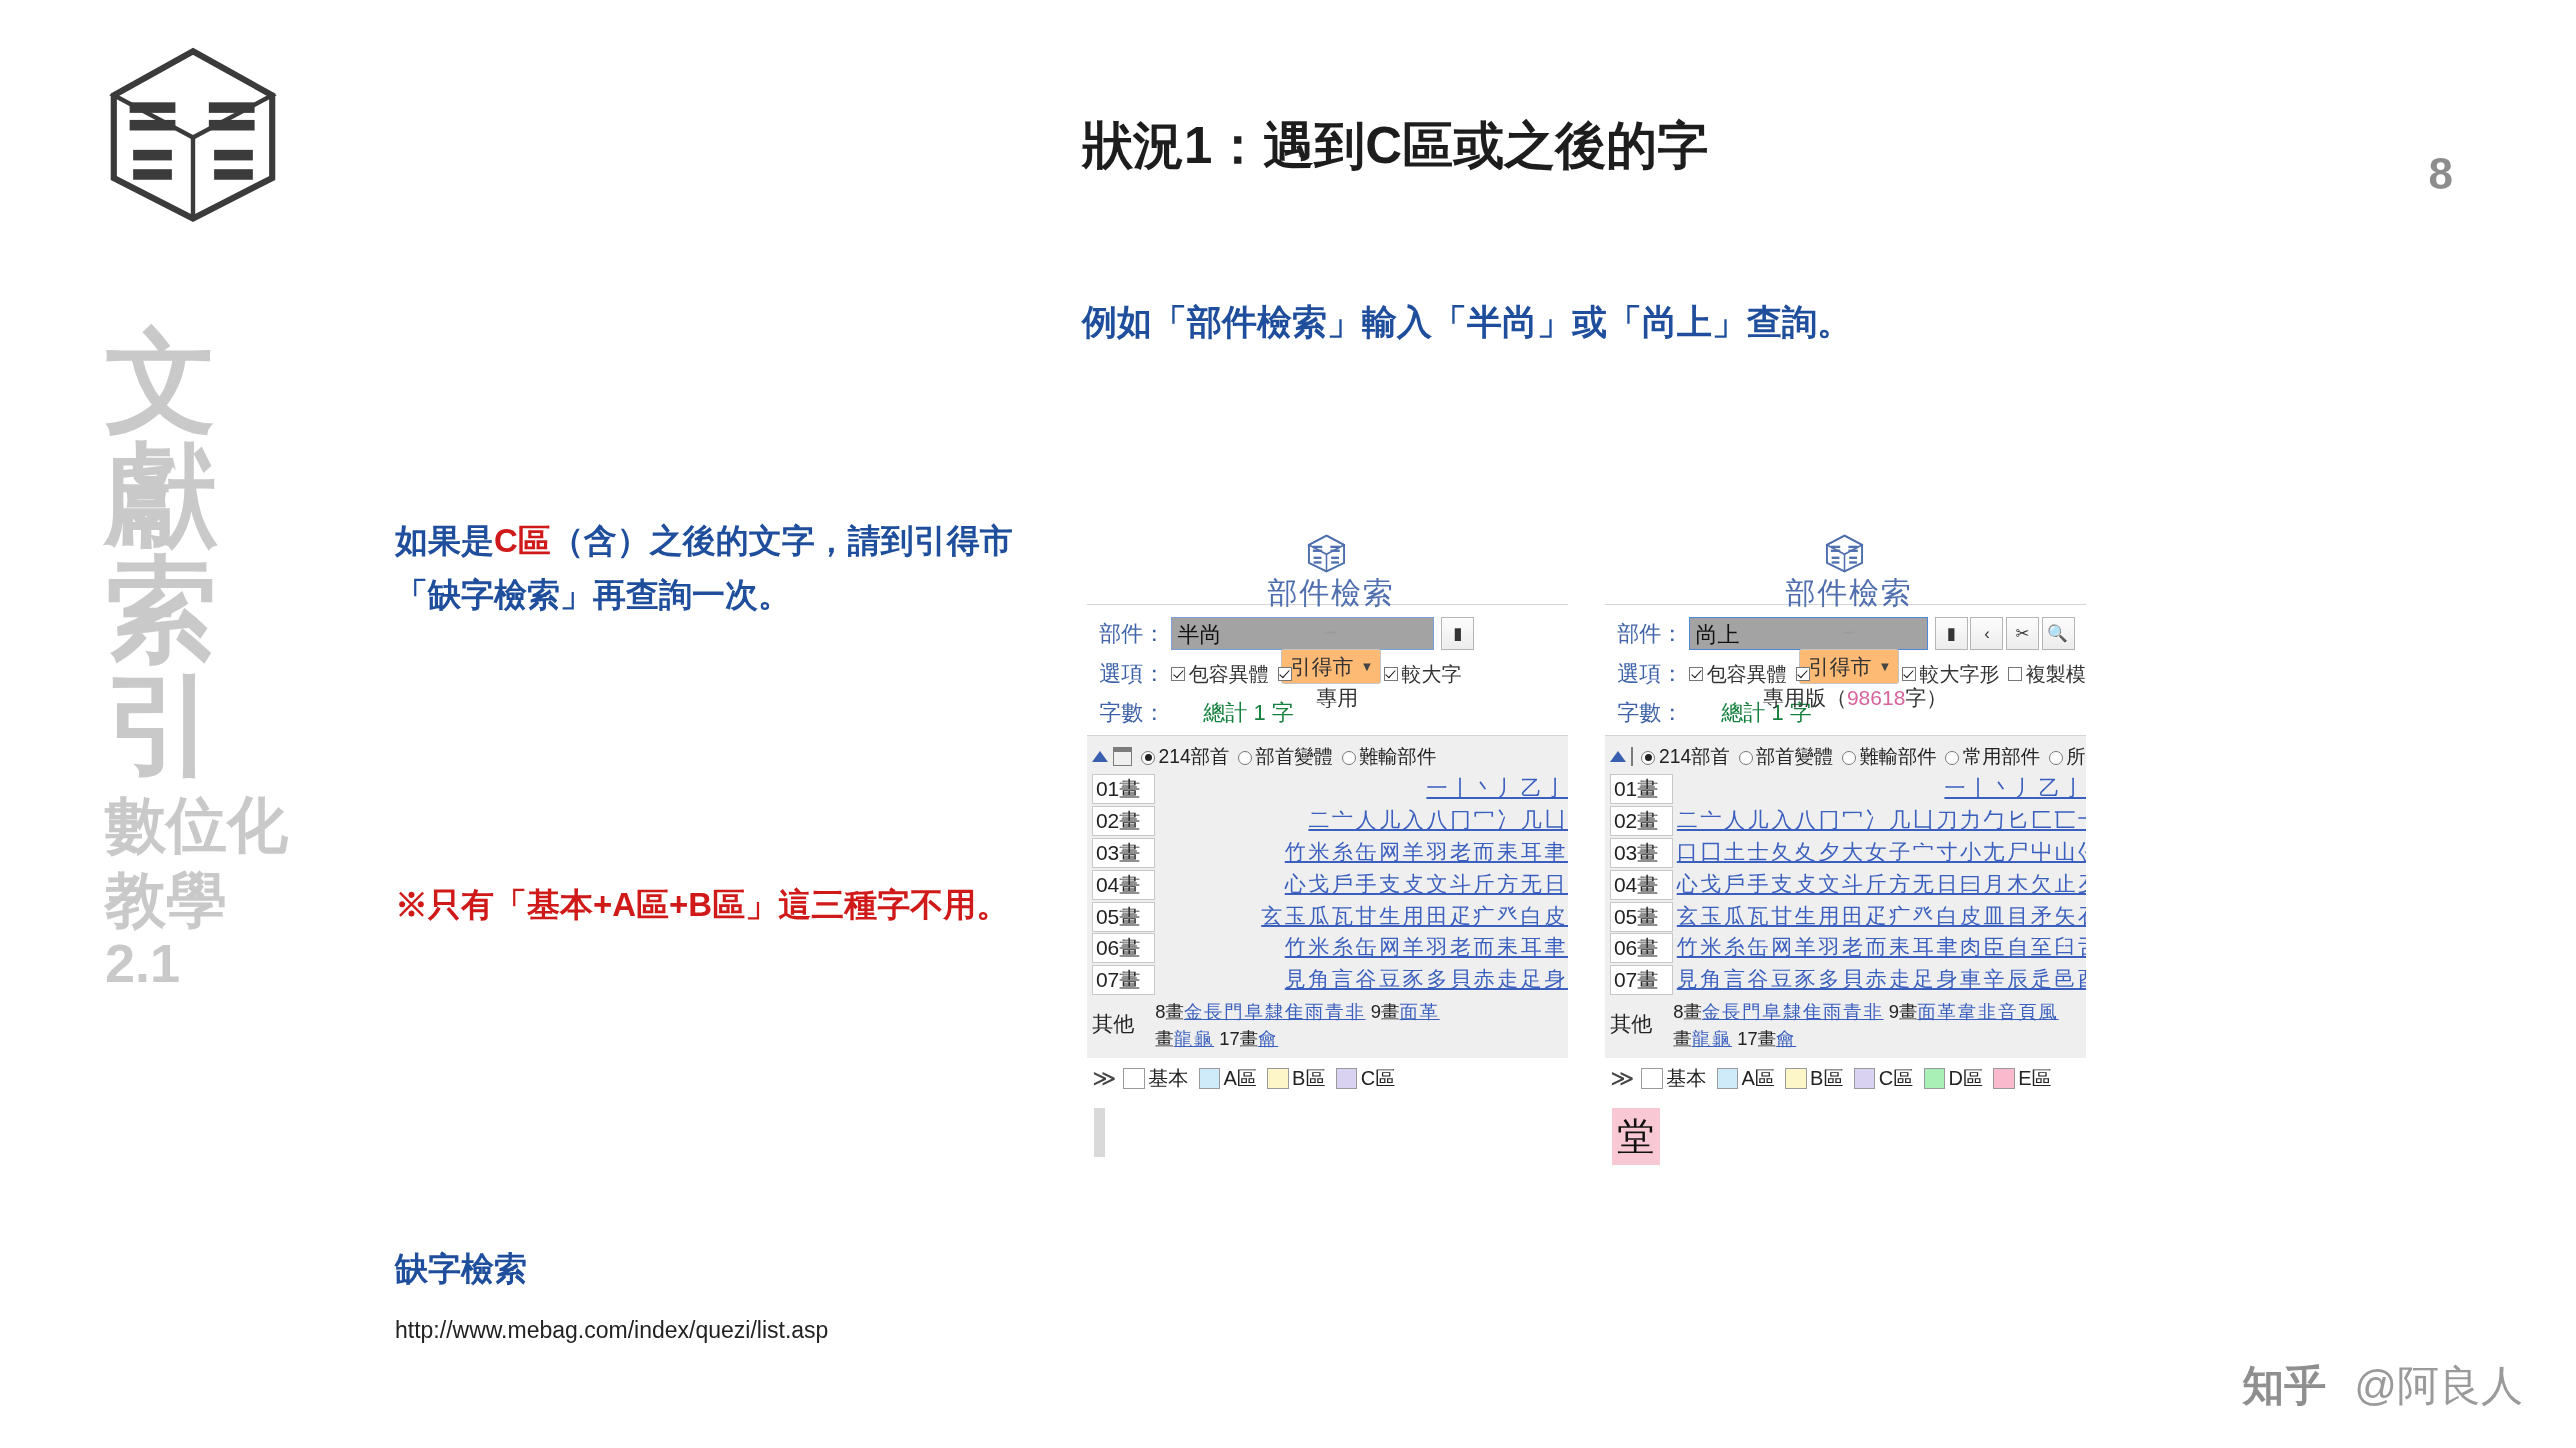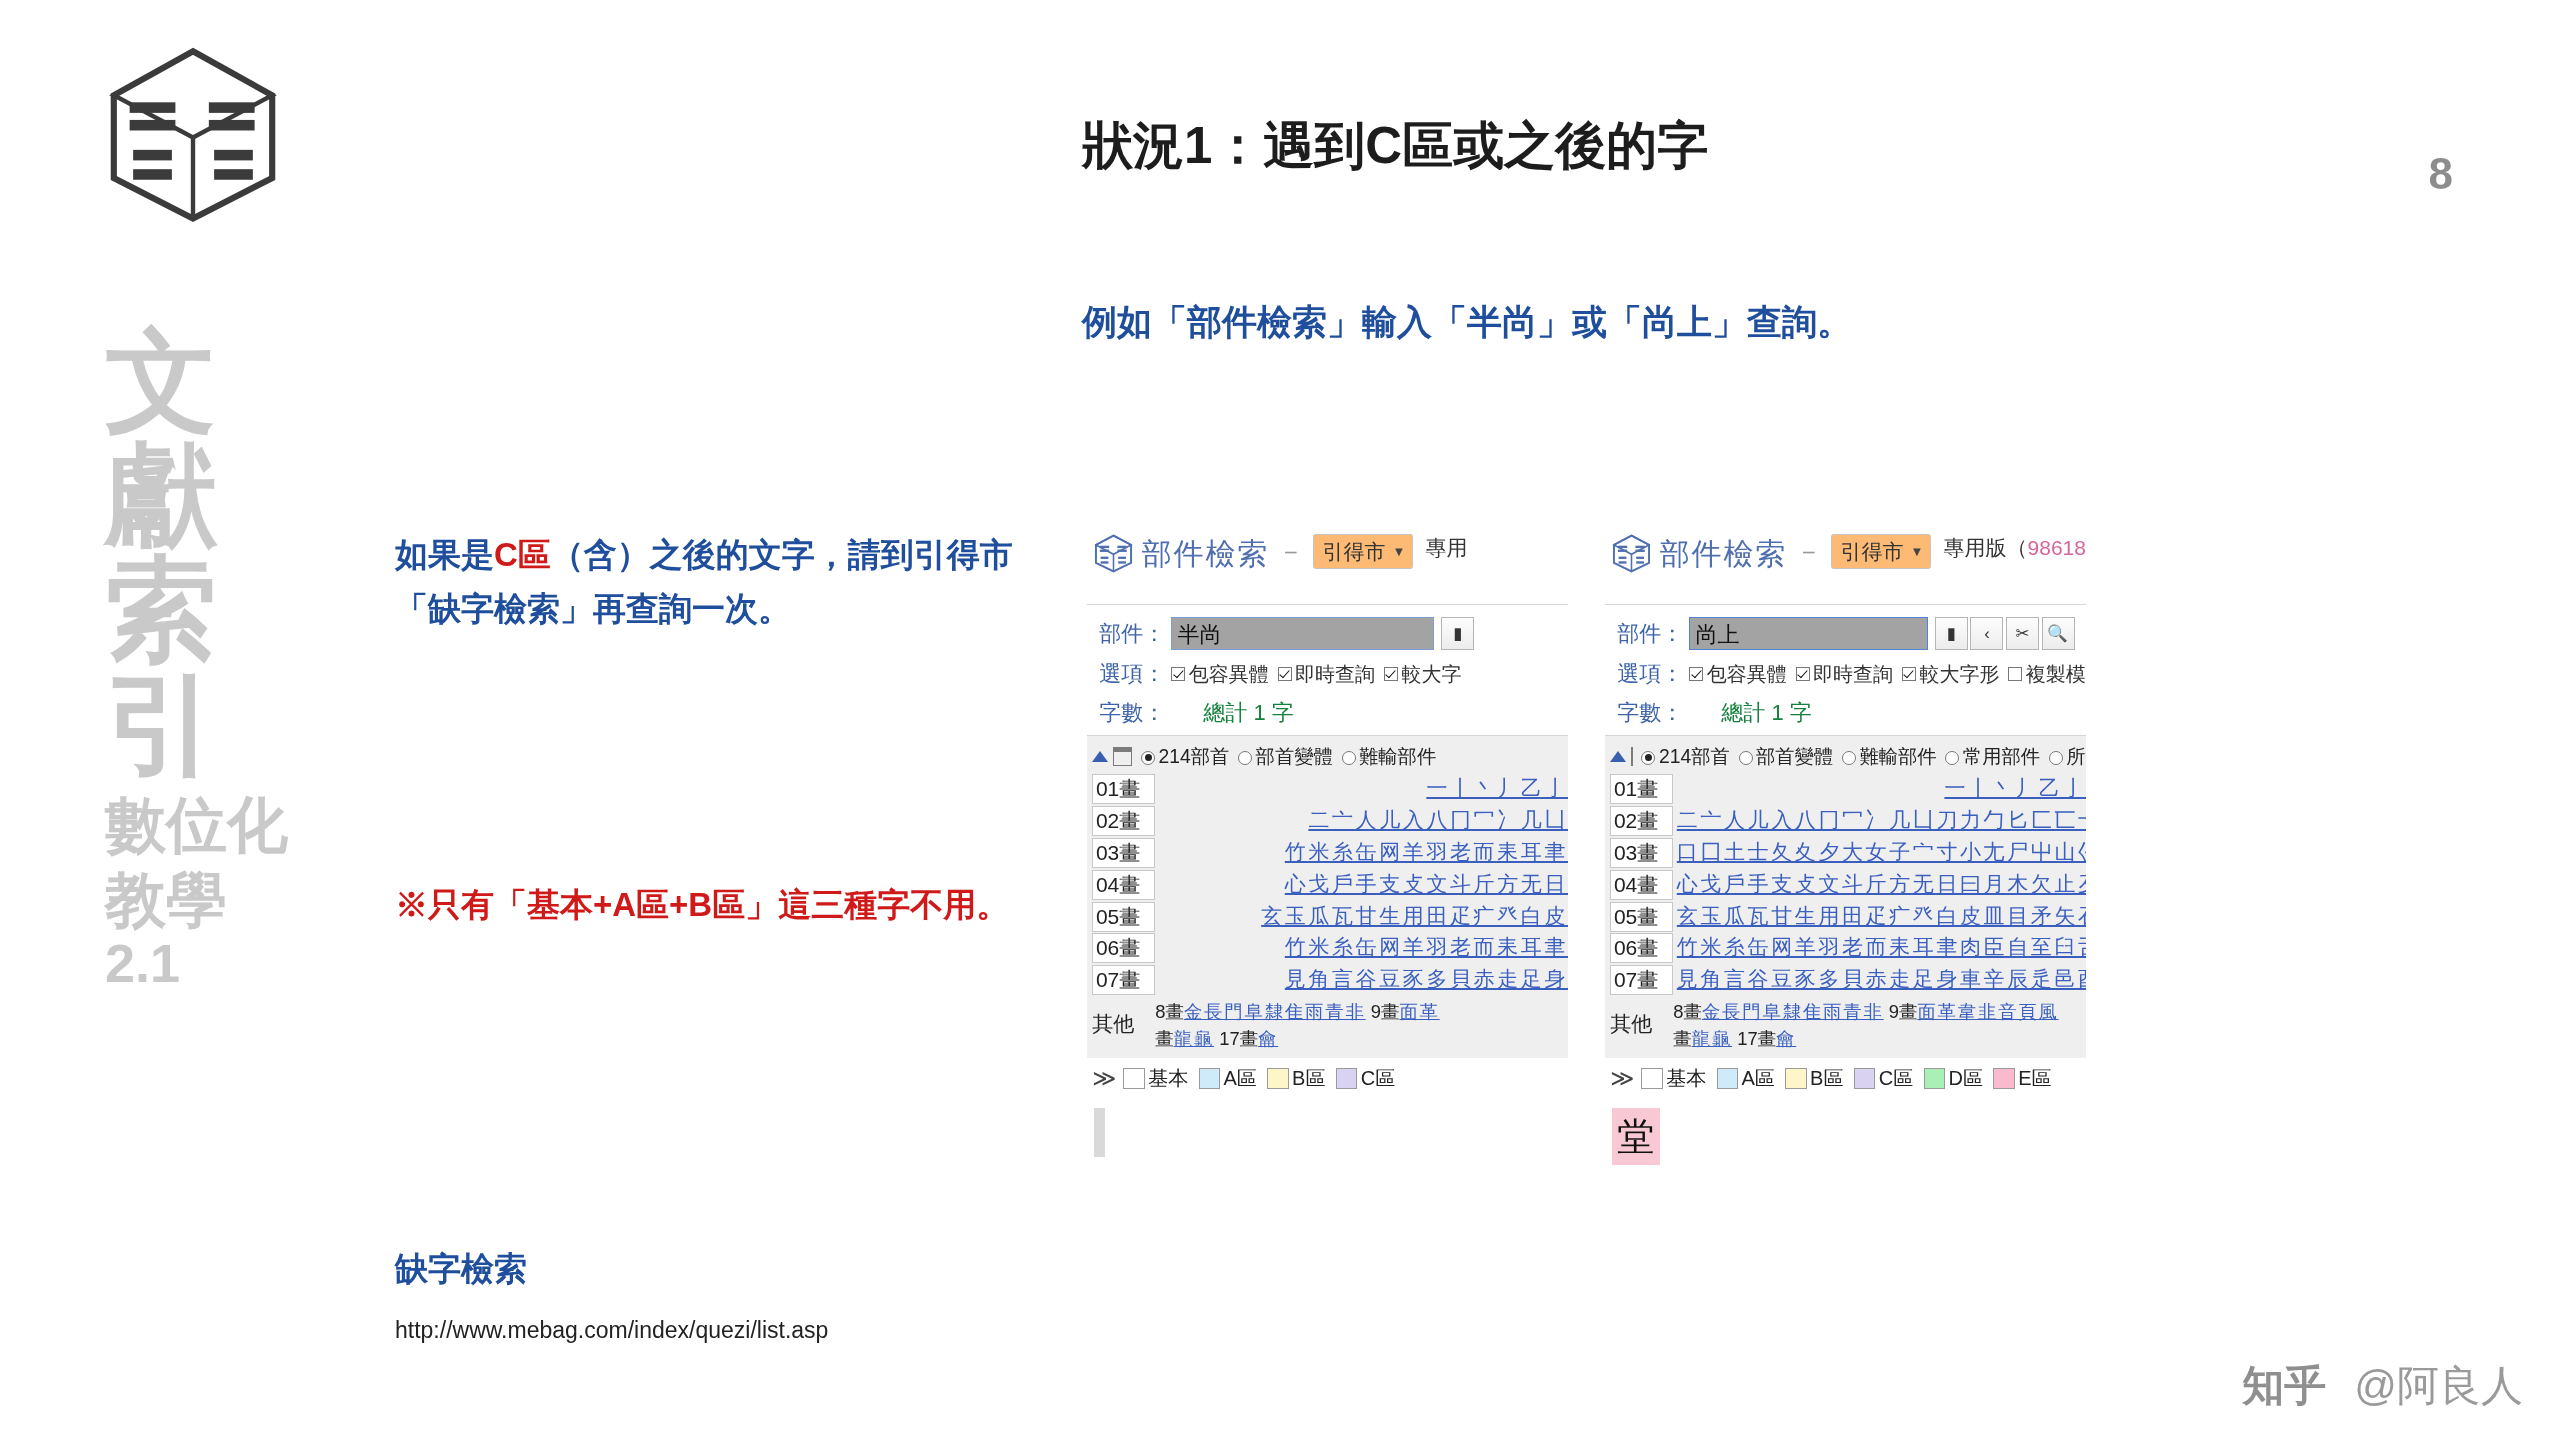--- a/index.html
+++ b/index.html
@@ -74,21 +74,21 @@
     font-size: 35px;
     font-weight: bold;
     color: #1f4e9c;
     white-space: nowrap;
   }
 
   
   #left-para {
     position: absolute;
     left: 395px;
-    top: 528px;
+    top: 514px;
     width: 650px;
     font-size: 33px;
     font-weight: bold;
     line-height: 1.65;
     color: #1f4e9c;
   }
   #left-para .hl {
     color: #d01a1a;
   }
   #left-note {
@@ -128,22 +128,23 @@
     font-family: "Liberation Sans", sans-serif;
   }
   #panel-left { left: 1087px; }
   #panel-right { left: 1605px; }
 
   .panel-head {
     position: relative;
     height: 70px;
     border-bottom: 1.8px solid #d5d5d5;
     display: flex;
-    align-items: flex-start;
+    align-items: center;
     padding-left: 7px;
+    flex-direction: column;
   }
   .head-logo {
     width: 39px;
     height: 39px;
     flex: 0 0 auto;
     margin-right: 8.8px;
   }
   .head-title {
     font-size: 30px;
     color: #4f6fae;

